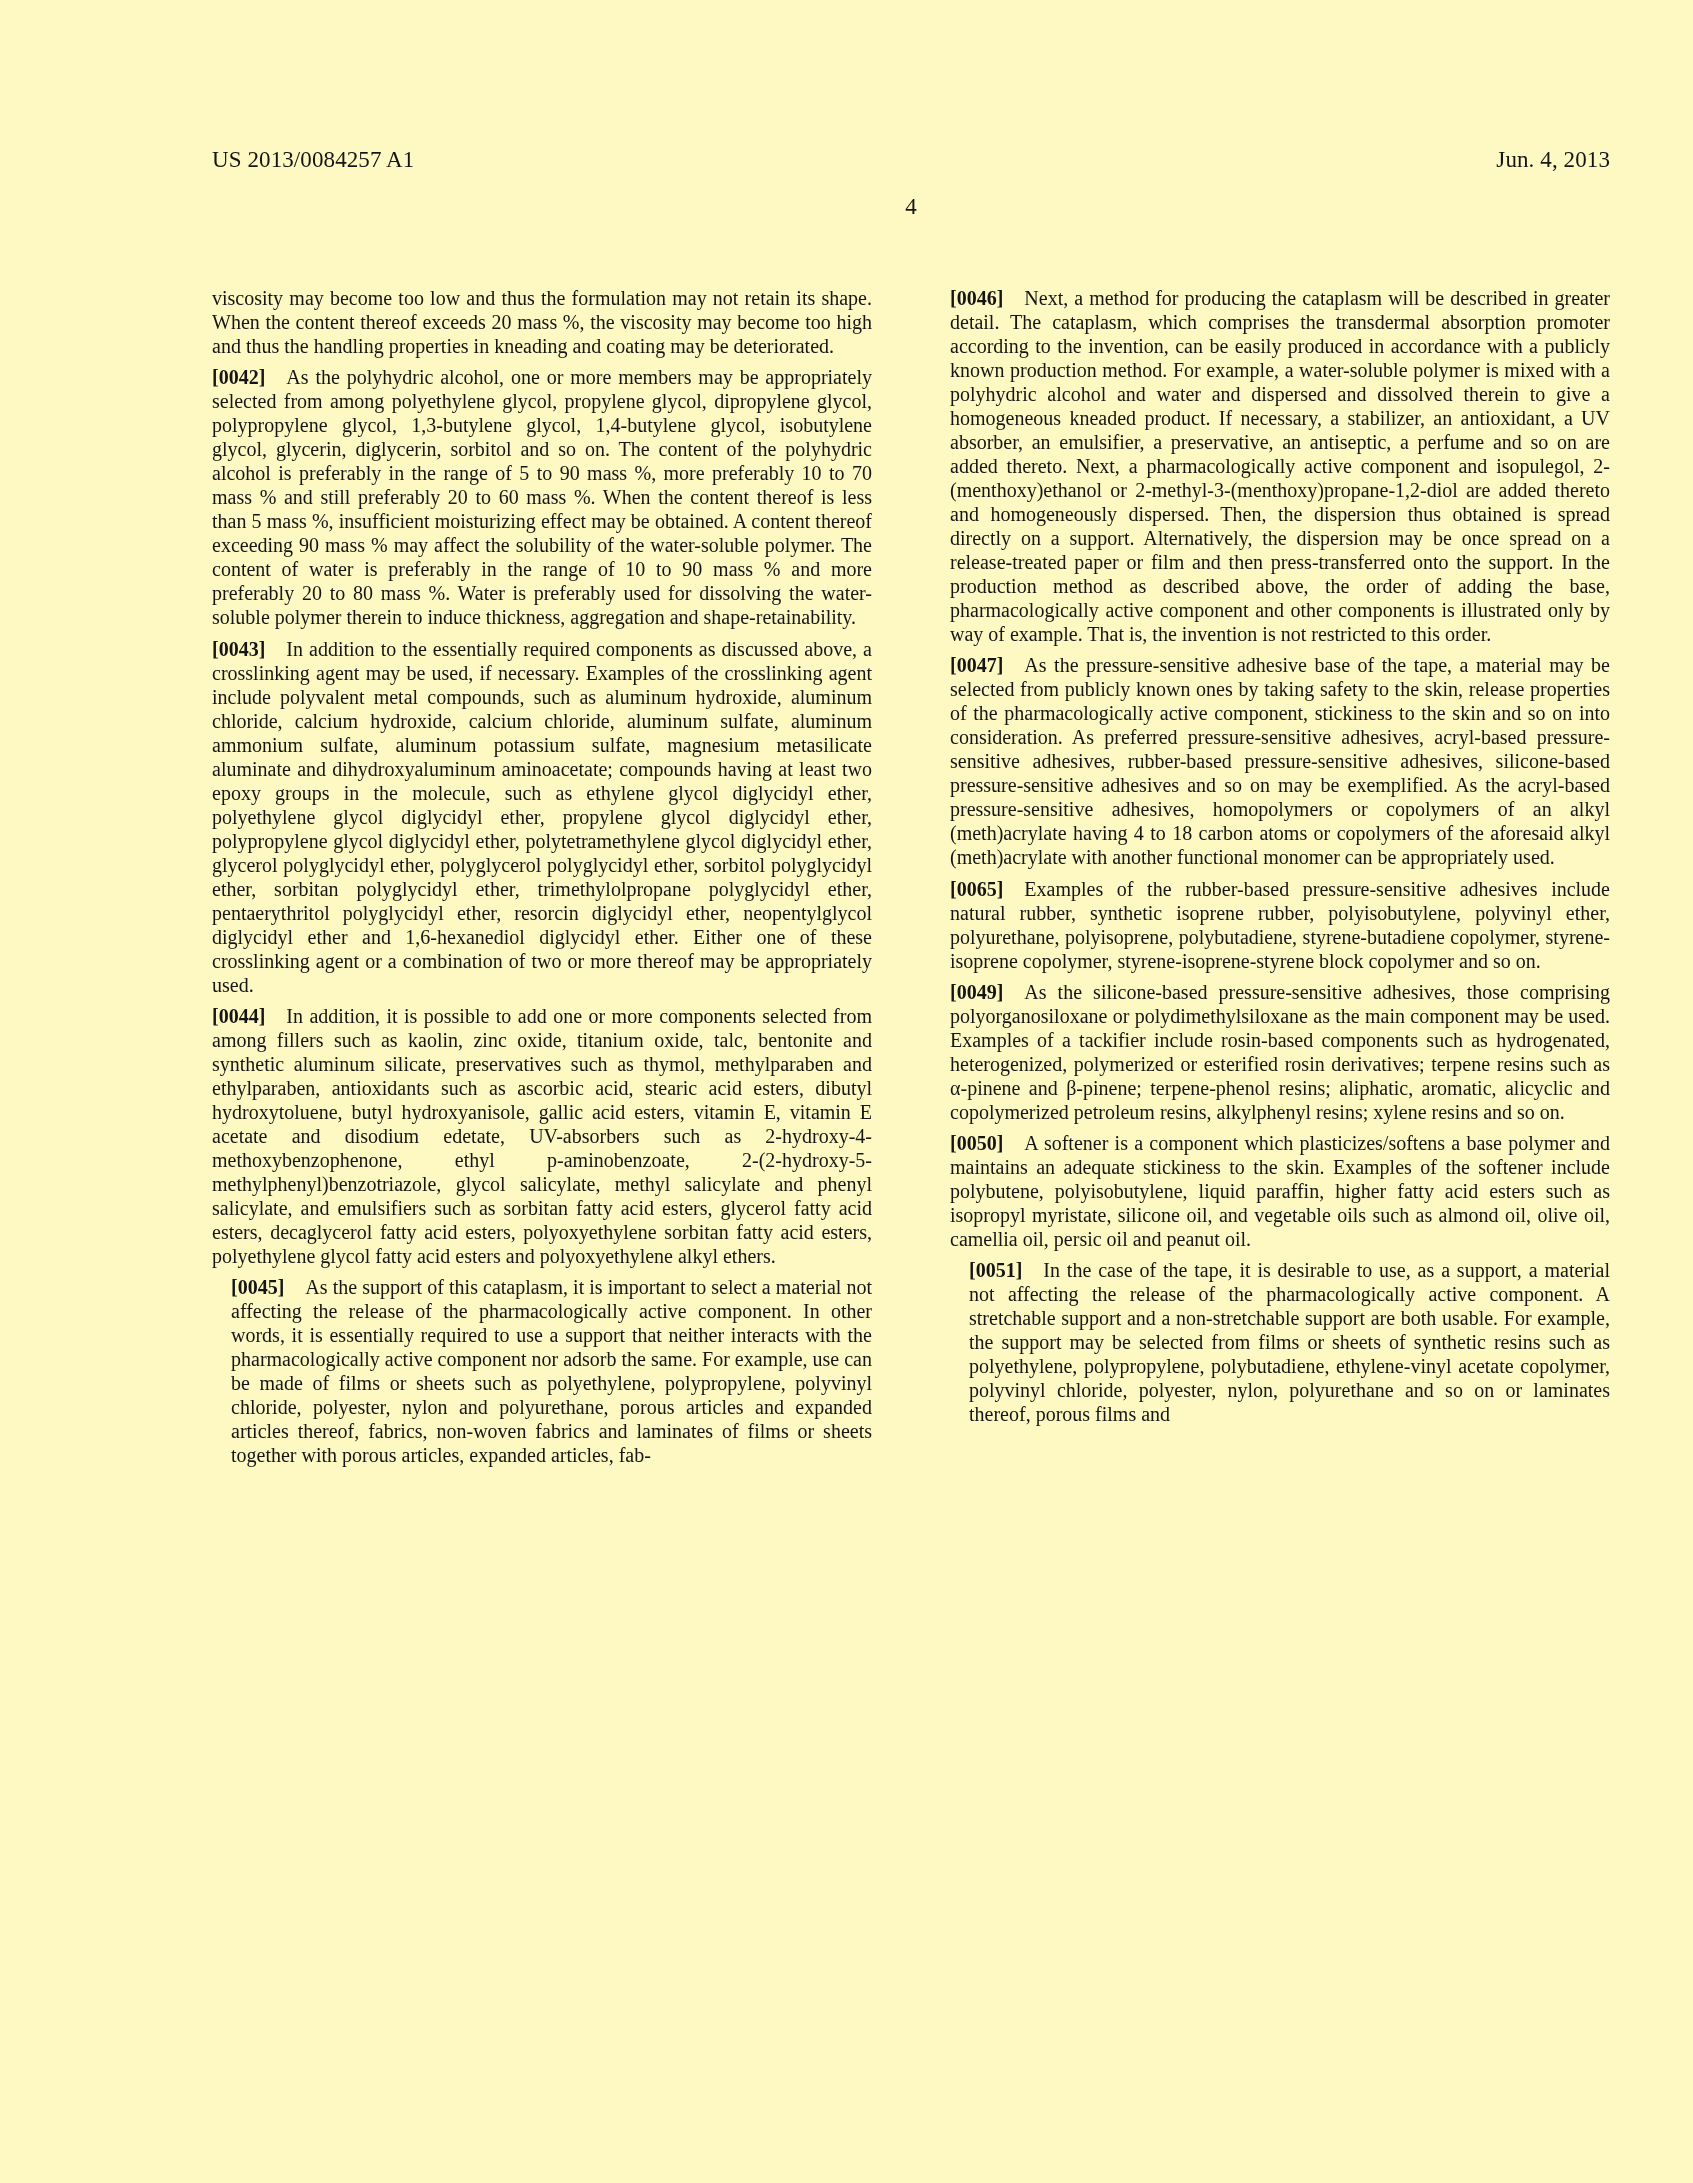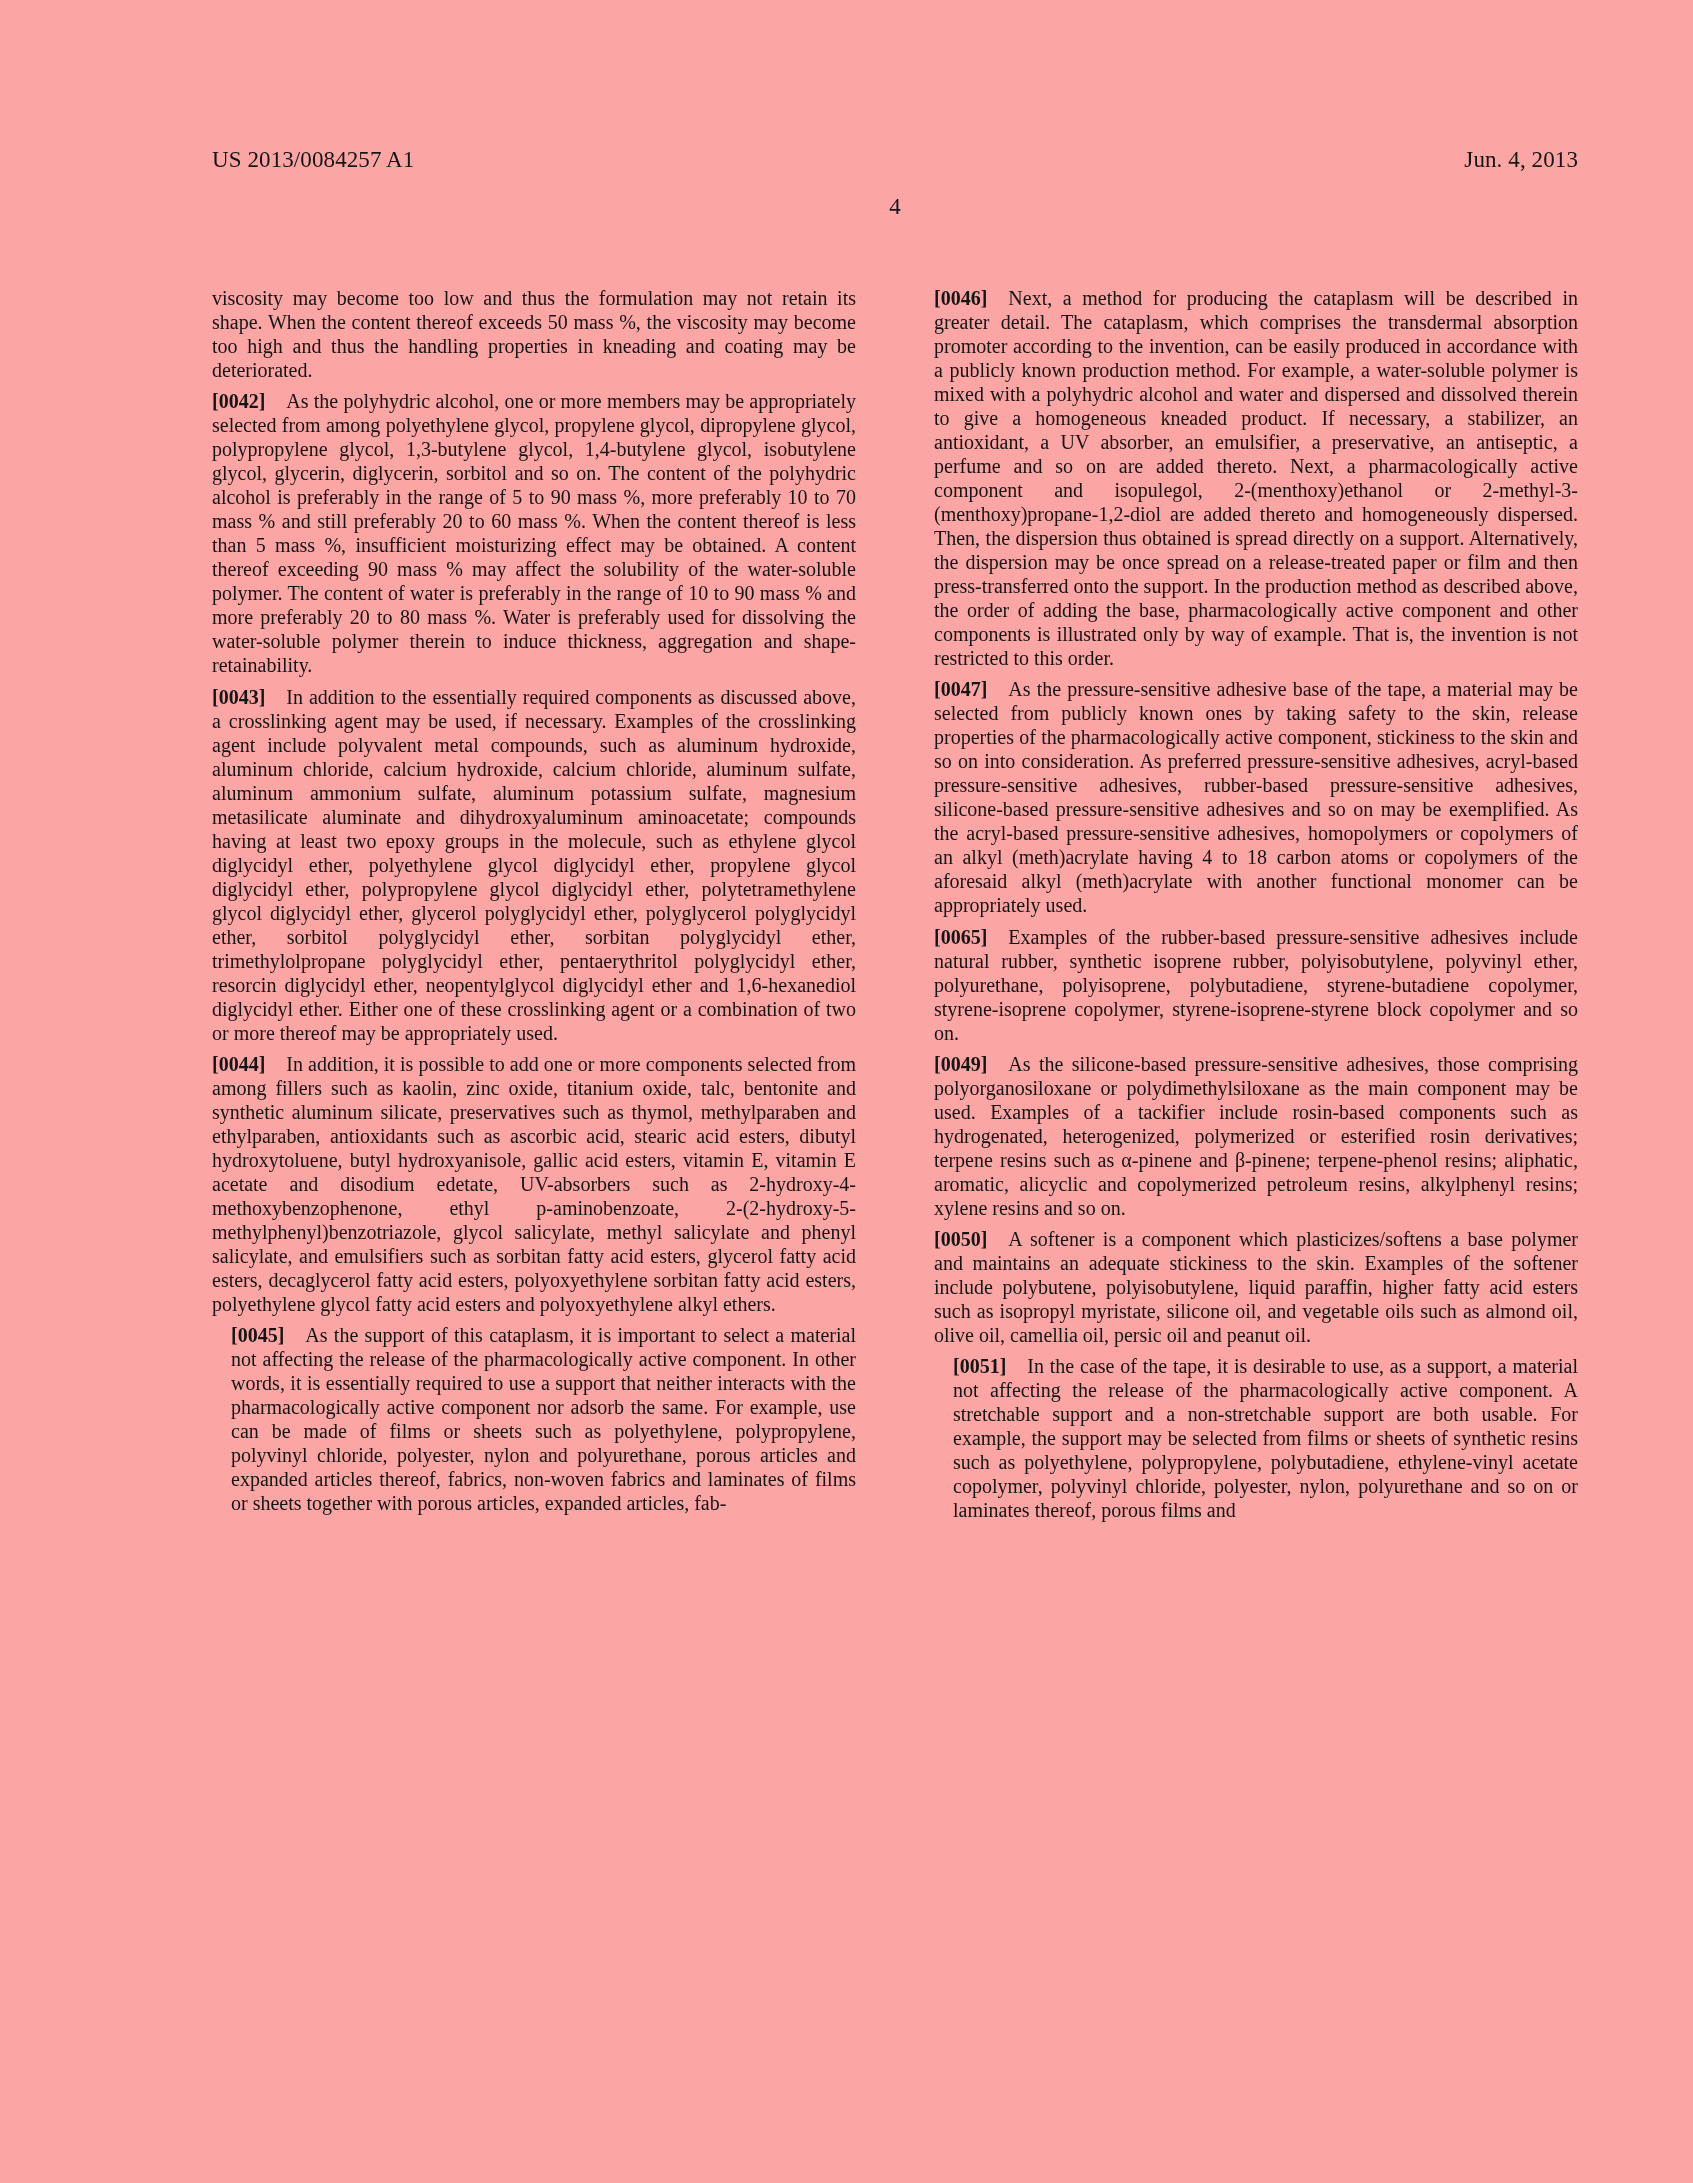--- a/index.html
+++ b/index.html
@@ -5,22 +5,22 @@
   * { margin: 0; padding: 0; box-sizing: border-box; }
   html, body { background: #ffffff; }
   body {
     font-family: "Liberation Serif", "DejaVu Serif", serif;
     color: #151515;
   }
   .page {
     position: relative;
     width: 1694px;
     height: 2183px;
-    background: #fca5a5;
-    padding: 147px 116px 0 212px;
+    background: #fef9c3;
+    padding: 147px 84px 0 212px;
     overflow: hidden;
   }
   .header-row {
     display: flex;
     justify-content: space-between;
     align-items: baseline;
     font-size: 23px;
     letter-spacing: 0.1px;
   }
   .page-num {
@@ -51,21 +51,21 @@
 <body>
 
 <div class="page">
   <div class="header-row">
     <span>US 2013/0084257 A1</span>
     <span>Jun. 4, 2013</span>
   </div>
   <div class="page-num">4</div>
   <div class="columns">
     <div class="column">
-        <p class="para"><span>viscosity may become too low and thus the formulation may not retain its shape. When the content thereof exceeds 50 mass %, the viscosity may become too high and thus the handling properties in kneading and coating may be deteriorated.</span></p>
+        <p class="para"><span>viscosity may become too low and thus the formulation may not retain its shape. When the content thereof exceeds 20 mass %, the viscosity may become too high and thus the handling properties in kneading and coating may be deteriorated.</span></p>
         <p class="para"><span class="ptag">[0042]</span><span>As the polyhydric alcohol, one or more members may be appropriately selected from among polyethylene glycol, propylene glycol, dipropylene glycol, polypropylene glycol, 1,3-butylene glycol, 1,4-butylene glycol, isobutylene glycol, glycerin, diglycerin, sorbitol and so on. The content of the polyhydric alcohol is preferably in the range of 5 to 90 mass %, more preferably 10 to 70 mass % and still preferably 20 to 60 mass %. When the content thereof is less than 5 mass %, insufficient moisturizing effect may be obtained. A content thereof exceeding 90 mass % may affect the solubility of the water-soluble polymer. The content of water is preferably in the range of 10 to 90 mass % and more preferably 20 to 80 mass %. Water is preferably used for dissolving the water-soluble polymer therein to induce thickness, aggregation and shape-retainability.</span></p>
         <p class="para"><span class="ptag">[0043]</span><span>In addition to the essentially required components as discussed above, a crosslinking agent may be used, if necessary. Examples of the crosslinking agent include polyvalent metal compounds, such as aluminum hydroxide, aluminum chloride, calcium hydroxide, calcium chloride, aluminum sulfate, aluminum ammonium sulfate, aluminum potassium sulfate, magnesium metasilicate aluminate and dihydroxyaluminum aminoacetate; compounds having at least two epoxy groups in the molecule, such as ethylene glycol diglycidyl ether, polyethylene glycol diglycidyl ether, propylene glycol diglycidyl ether, polypropylene glycol diglycidyl ether, polytetramethylene glycol diglycidyl ether, glycerol polyglycidyl ether, polyglycerol polyglycidyl ether, sorbitol polyglycidyl ether, sorbitan polyglycidyl ether, trimethylolpropane polyglycidyl ether, pentaerythritol polyglycidyl ether, resorcin diglycidyl ether, neopentylglycol diglycidyl ether and 1,6-hexanediol diglycidyl ether. Either one of these crosslinking agent or a combination of two or more thereof may be appropriately used.</span></p>
         <p class="para"><span class="ptag">[0044]</span><span>In addition, it is possible to add one or more components selected from among fillers such as kaolin, zinc oxide, titanium oxide, talc, bentonite and synthetic aluminum silicate, preservatives such as thymol, methylparaben and ethylparaben, antioxidants such as ascorbic acid, stearic acid esters, dibutyl hydroxytoluene, butyl hydroxyanisole, gallic acid esters, vitamin E, vitamin E acetate and disodium edetate, UV-absorbers such as 2-hydroxy-4-methoxybenzophenone, ethyl p-aminobenzoate, 2-(2-hydroxy-5-methylphenyl)benzotriazole, glycol salicylate, methyl salicylate and phenyl salicylate, and emulsifiers such as sorbitan fatty acid esters, glycerol fatty acid esters, decaglycerol fatty acid esters, polyoxyethylene sorbitan fatty acid esters, polyethylene glycol fatty acid esters and polyoxyethylene alkyl ethers.</span></p>
         <p class="para"><span class="ptag">[0045]</span><span>As the support of this cataplasm, it is important to select a material not affecting the release of the pharmacologically active component. In other words, it is essentially required to use a support that neither interacts with the pharmacologically active component nor adsorb the same. For example, use can be made of films or sheets such as polyethylene, polypropylene, polyvinyl chloride, polyester, nylon and polyurethane, porous articles and expanded articles thereof, fabrics, non-woven fabrics and laminates of films or sheets together with porous articles, expanded articles, fab-</span></p>
       </div>
     <div class="column">
         <p class="para"><span class="ptag">[0046]</span><span>Next, a method for producing the cataplasm will be described in greater detail. The cataplasm, which comprises the transdermal absorption promoter according to the invention, can be easily produced in accordance with a publicly known production method. For example, a water-soluble polymer is mixed with a polyhydric alcohol and water and dispersed and dissolved therein to give a homogeneous kneaded product. If necessary, a stabilizer, an antioxidant, a UV absorber, an emulsifier, a preservative, an antiseptic, a perfume and so on are added thereto. Next, a pharmacologically active component and isopulegol, 2-(menthoxy)ethanol or 2-methyl-3-(menthoxy)propane-1,2-diol are added thereto and homogeneously dispersed. Then, the dispersion thus obtained is spread directly on a support. Alternatively, the dispersion may be once spread on a release-treated paper or film and then press-transferred onto the support. In the production method as described above, the order of adding the base, pharmacologically active component and other components is illustrated only by way of example. That is, the invention is not restricted to this order.</span></p>
         <p class="para"><span class="ptag">[0047]</span><span>As the pressure-sensitive adhesive base of the tape, a material may be selected from publicly known ones by taking safety to the skin, release properties of the pharmacologically active component, stickiness to the skin and so on into consideration. As preferred pressure-sensitive adhesives, acryl-based pressure-sensitive adhesives, rubber-based pressure-sensitive adhesives, silicone-based pressure-sensitive adhesives and so on may be exemplified. As the acryl-based pressure-sensitive adhesives, homopolymers or copolymers of an alkyl (meth)acrylate having 4 to 18 carbon atoms or copolymers of the aforesaid alkyl (meth)acrylate with another functional monomer can be appropriately used.</span></p>
         <p class="para"><span class="ptag">[0065]</span><span>Examples of the rubber-based pressure-sensitive adhesives include natural rubber, synthetic isoprene rubber, polyisobutylene, polyvinyl ether, polyurethane, polyisoprene, polybutadiene, styrene-butadiene copolymer, styrene-isoprene copolymer, styrene-isoprene-styrene block copolymer and so on.</span></p>
         <p class="para"><span class="ptag">[0049]</span><span>As the silicone-based pressure-sensitive adhesives, those comprising polyorganosiloxane or polydimethylsiloxane as the main component may be used. Examples of a tackifier include rosin-based components such as hydrogenated, heterogenized, polymerized or esterified rosin derivatives; terpene resins such as α-pinene and β-pinene; terpene-phenol resins; aliphatic, aromatic, alicyclic and copolymerized petroleum resins, alkylphenyl resins; xylene resins and so on.</span></p>

